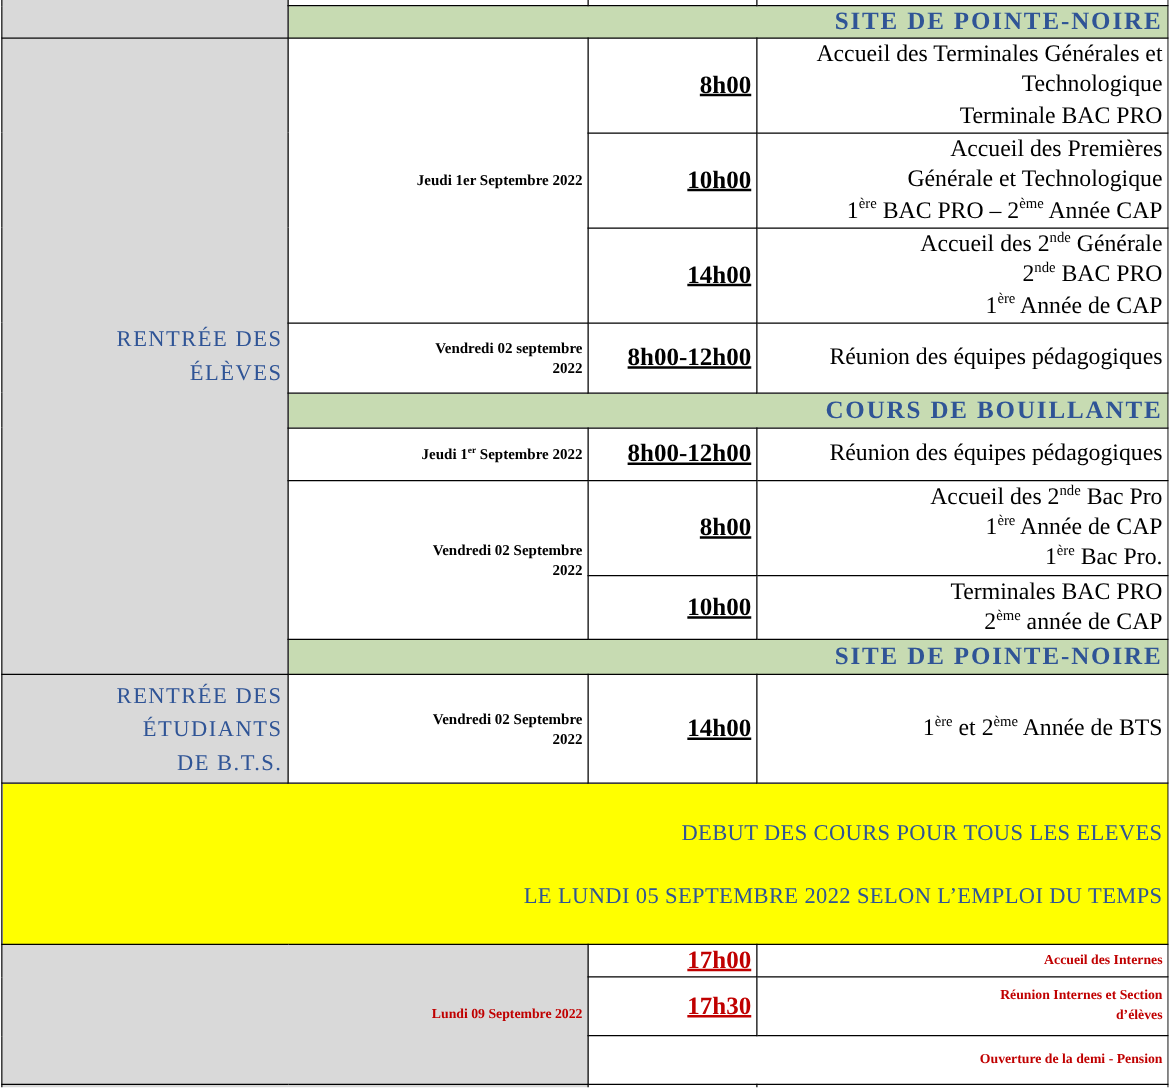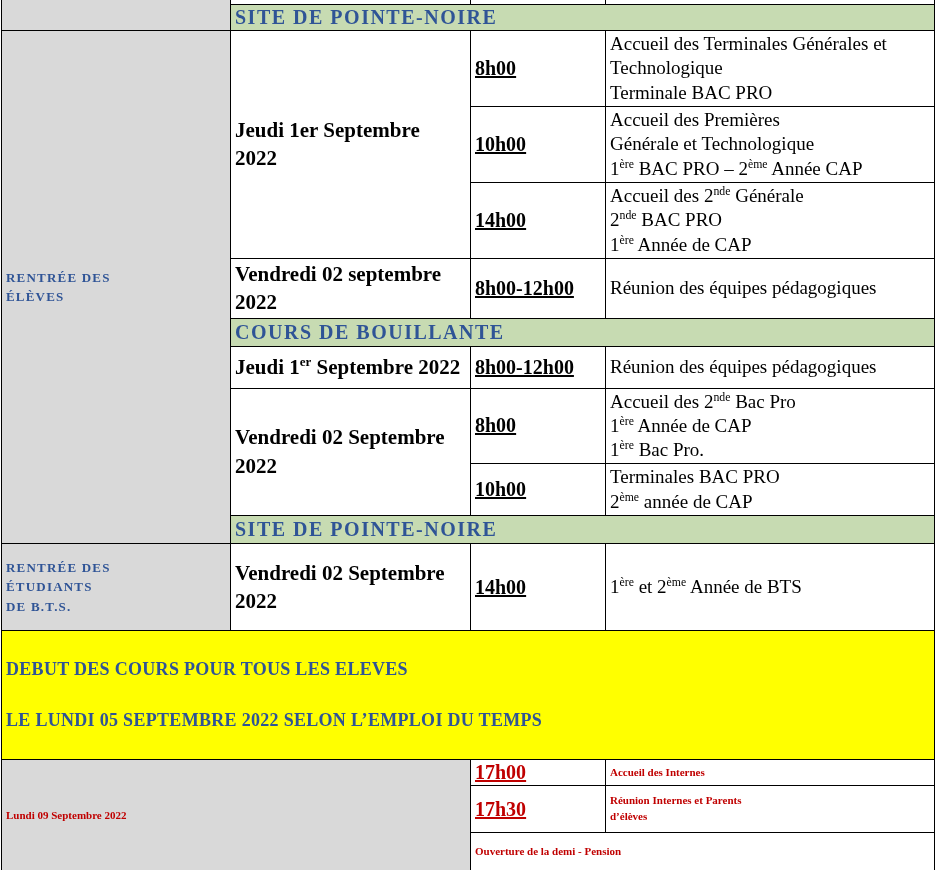--- a/index.html
+++ b/index.html
@@ -11,49 +11,49 @@
     font-family: "Liberation Serif", "DejaVu Serif", serif;
   }
   table.schedule {
     border-collapse: collapse;
     table-layout: fixed;
     width: 933px;
     margin-left: 1px;
   }
   td {
     border: 1px solid #000;
-    text-align: left;
+    text-align: right;
     vertical-align: middle;
     padding: 1px 4px;
     white-space: pre-line;
     color: #000;
     overflow: hidden;
   }
   .gray  { background: var(--cell-gray, #d9d9d9); }
   .green {
     background: var(--header-green, #c7dbb2);
     color: var(--heading-blue, #2f5496);
     font-weight: bold;
     font-size: 20px;
     letter-spacing: 1.5px;
   }
   .label {
     color: var(--heading-blue, #2f5496);
-    font-weight: bold;
-    font-size: 13px;
+    font-weight: normal;
+    font-size: 18px;
     letter-spacing: 1.2px;
     line-height: 1.5;
   }
-  .date { font-weight: bold; font-size: 21px; line-height: 1.35; }
+  .date { font-weight: bold; font-size: 12px; line-height: 1.35; }
   .time { font-weight: bold; font-size: 20px; text-decoration: underline; }
   .desc { font-size: 19px; line-height: 1.28; }
   .banner {
     background: var(--banner-yellow, #ffff00);
     color: var(--heading-blue, #2f5496);
-    font-weight: bold;
+    font-weight: normal;
     font-size: 18px;
     line-height: 1.4;
     letter-spacing: 0.3px;
   }
   .red { color: var(--text-red, #c00000); }
   .red-bold { color: var(--text-red, #c00000); font-weight: bold; font-size: 11px; line-height: 1.45; }
   .sliver td { padding: 0; height: 4px; border-top: none; }
   sup { font-size: 0.62em; line-height: 0; }
 </style>
 </head>
@@ -152,21 +152,21 @@
       </td>
     </tr>
 
     <tr style="height:26px">
       <td class="gray red-bold" colspan="2" rowspan="3">Lundi 09 Septembre 2022</td>
       <td class="time red">17h00</td>
       <td class="red-bold">Accueil des Internes</td>
     </tr>
     <tr style="height:47px">
       <td class="time red">17h30</td>
-      <td class="red-bold">Réunion Internes et Parents
+      <td class="red-bold">Réunion Internes et Section
 d’élèves</td>
     </tr>
     <tr style="height:39px">
       <td class="red-bold" colspan="2">Ouverture de la demi - Pension</td>
     </tr>
 
     <tr style="height:114px">
       <td class="gray red-bold" colspan="2">Lundi 12 Septembre 2022</td>
       <td class="time red">17h00</td>
       <td class="red-bold">Rentrée du centre d’entrainement de

